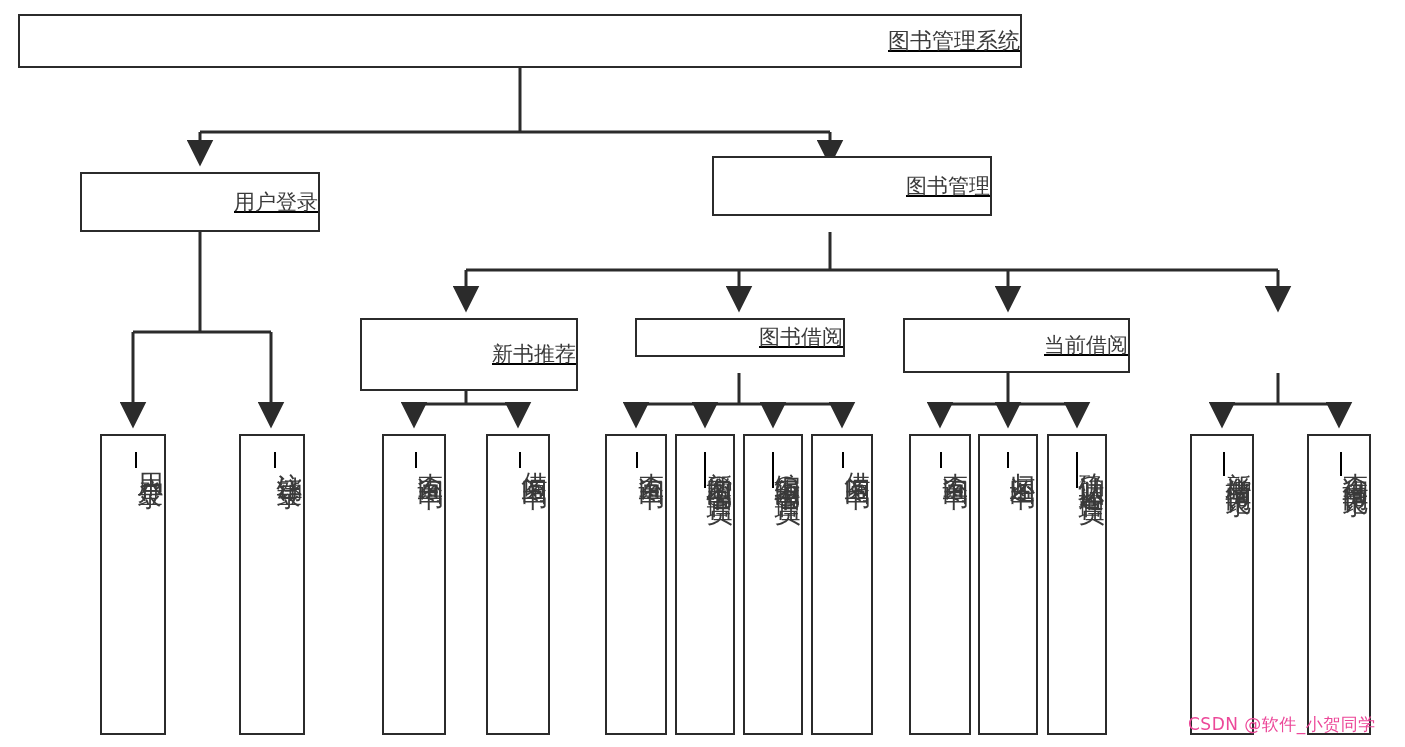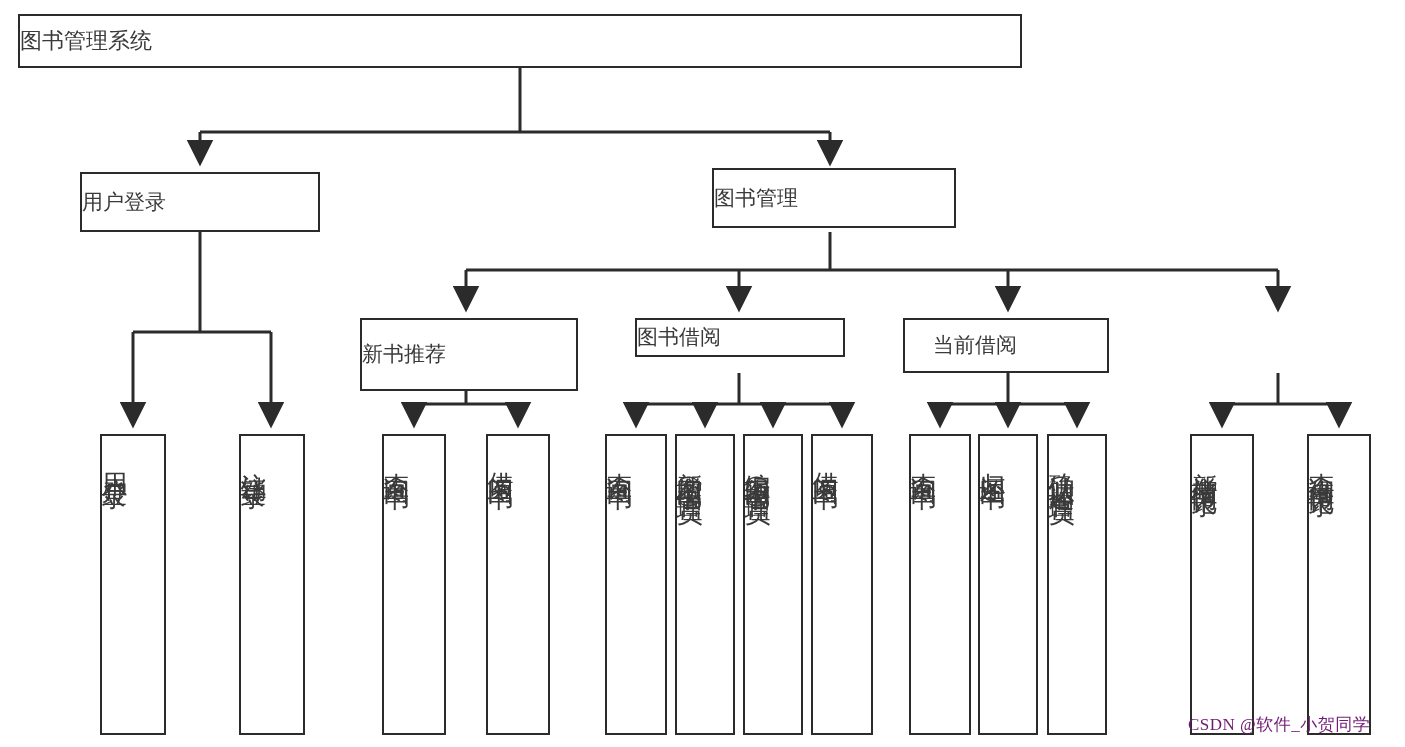--- a/index.html
+++ b/index.html
@@ -10,21 +10,22 @@
   #stage{position:relative;width:1405px;height:747px;background:#fff;}
   svg#wires{position:absolute;left:0;top:0;width:1405px;height:747px;}
 
   .node{
     position:absolute;
     background:#ffffff;
     border:2px solid #2b2b2b;
     box-sizing:border-box;
     display:flex;
     align-items:center;
-    justify-content:flex-start;
+    justify-content:flex-end;
+    text-decoration:underline;
   }
   .node .label{
     color:#3a3a3a;
     text-align:center;
     line-height:1.18;
     white-space:nowrap;
   }
   
   .node.horiz .label{font-size:21px;}
   .node.root .label{font-size:22px;}
@@ -39,25 +40,24 @@
     font-size:26px;
     letter-spacing:4px;
     line-height:1;
     white-space:nowrap;
     color:#3a3a3a;
   }
   .watermark{
     position:absolute;
     left:1188px;top:713px;
     font-size:17px;
-    color:#701a75;
+    color:#ec4899;
     letter-spacing:.5px;
     white-space:nowrap;
     user-select:none;
-    font-family:Liberation Serif, serif;
   }
 </style>
 </head>
 <body>
 
 <div id="stage">
 
   <svg id="wires" viewBox="0 0 1405 747" xmlns="http://www.w3.org/2000/svg">
     <defs>
       <marker id="arrow" viewBox="0 0 12 12" refX="10" refY="6" markerWidth="9" markerHeight="9" orient="auto-start-reverse">
@@ -108,31 +108,31 @@
     </g>
   </svg>
 
   <div class="node root horiz" style="left:18px;top:14px;width:1004px;height:54px;">
     <span class="label">图书管理系统</span>
   </div>
 
   <div class="node horiz" style="left:80px;top:172px;width:240px;height:60px;">
     <span class="label">用户登录</span>
   </div>
-  <div class="node horiz" style="left:712px;top:168px;width:244px;height:60px;">
+  <div class="node horiz" style="left:712px;top:156px;width:280px;height:60px;">
     <span class="label">图书管理</span>
   </div>
 
   <div class="node horiz" style="left:360px;top:318px;width:218px;height:73px;">
     <span class="label">新书推荐</span>
   </div>
   <div class="node horiz" style="left:635px;top:318px;width:210px;height:39px;">
     <span class="label">图书借阅</span>
   </div>
-  <div class="node horiz" style="left:903px;top:318px;width:206px;height:55px;padding-left:28px;">
+  <div class="node horiz" style="left:903px;top:318px;width:227px;height:55px;padding-left:28px;">
     <span class="label">当前借阅</span>
   </div>
 
   <div class="node leaf" style="left:100px;top:434px;width:66px;height:301px;">
     <span class="label">用户登录</span>
   </div>
   <div class="node leaf" style="left:239px;top:434px;width:66px;height:301px;">
     <span class="label">注销登录</span>
   </div>
 

